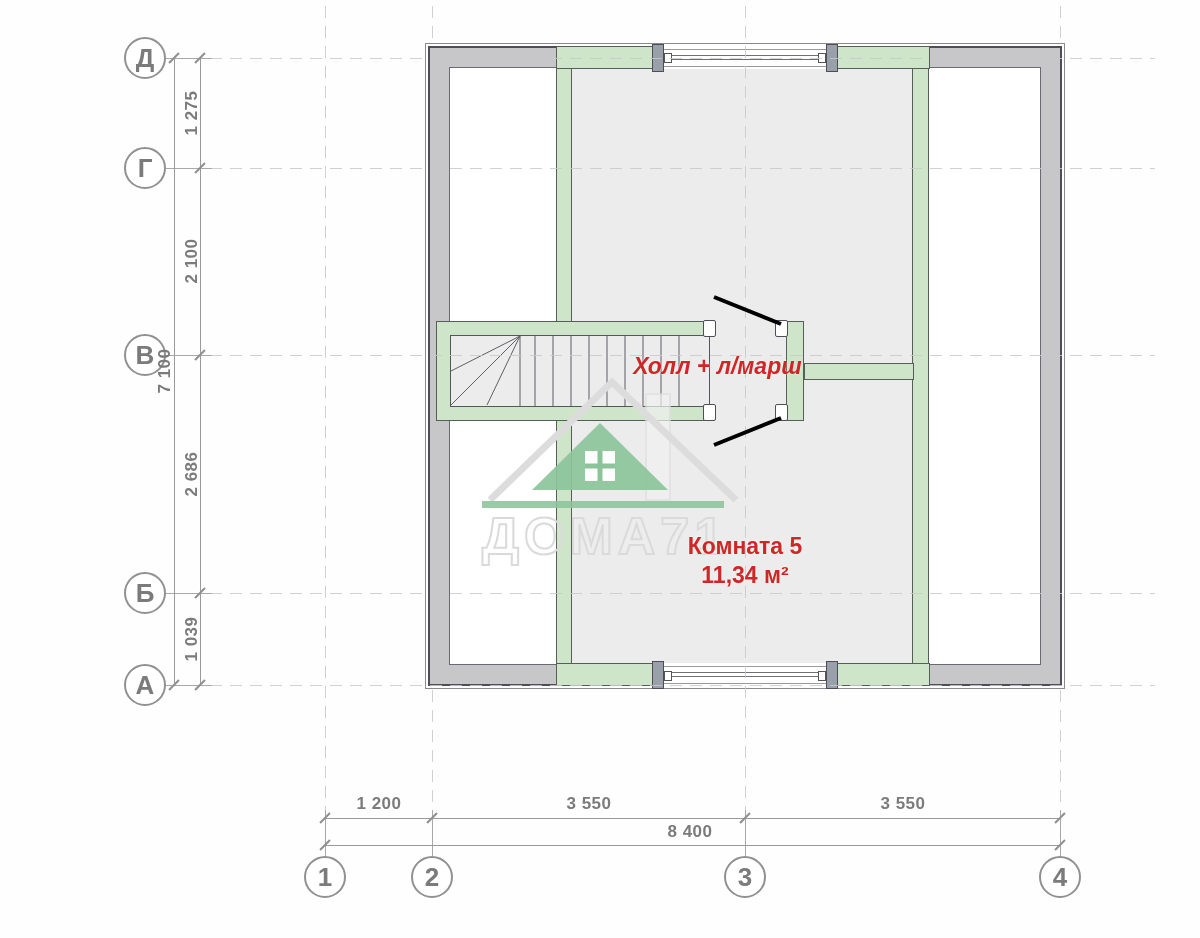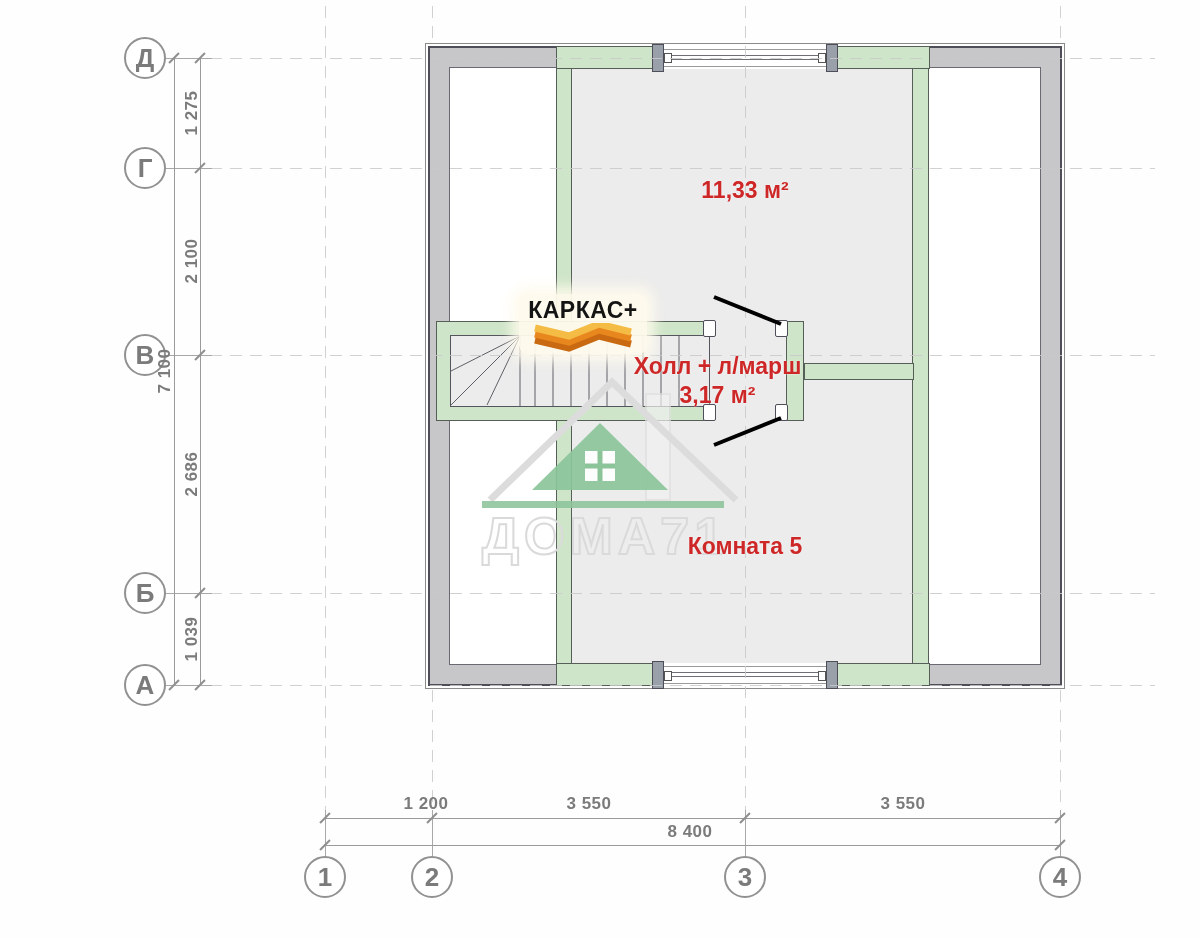--- a/index.html
+++ b/index.html
@@ -137,44 +137,34 @@
     <rect x="206" y="24" width="24" height="106" fill="#f1f1f1" stroke="#e0e0e0" stroke-width="2" opacity=".7"></rect>
     <polyline points="50,130 172,12 296,130" fill="none" stroke="#dcdcdc" stroke-width="7"></polyline>
     <polygon points="92,120 160,53 228,120" fill="#8cc49a" opacity=".92"></polygon>
     <rect x="42" y="131" width="242" height="7" fill="#8cc49a" opacity=".88"></rect>
     <rect x="145" y="81" width="30" height="30" fill="#fdfdfd"></rect>
     <line x1="160" y1="81" x2="160" y2="111" stroke="#8cc49a" stroke-width="5"></line>
     <line x1="145" y1="96" x2="175" y2="96" stroke="#8cc49a" stroke-width="5"></line>
   </svg>
   <div class="wm-text">ДОМА71</div>
 
-  <div class="logo">
-    <div class="halo"></div>
-    <div class="logo-text">КАРКАС+</div>
-    <svg class="abs" style="left:10px;top:27px;" width="100" height="30">
-      <polyline points="2,17 36,25 66,13 98,21" fill="none" stroke="#c96a12" stroke-width="7"></polyline>
-      <polyline points="2,11 36,19 66,7 98,15" fill="none" stroke="#e8871d" stroke-width="7"></polyline>
-      <polyline points="2,5 36,13 66,1 98,9" fill="none" stroke="#f5bc45" stroke-width="7"></polyline>
-    </svg>
-  </div>
 
   <svg class="abs" style="left:0;top:0;" width="1200" height="938">
     <line x1="781" y1="324" x2="714" y2="297" stroke="#000" stroke-width="4"></line>
     <line x1="781" y1="418" x2="714" y2="445" stroke="#000" stroke-width="4"></line>
   </svg>
 
   <div class="roomlabel" style="left:620px;top:176px;width:250px;">
-    <div>11,33 м²</div>
-  </div>
-  <div class="roomlabel" style="left:600px;top:352px;width:235px;">
+  </div>
+  <div class="roomlabel" style="left:600px;top:352px;width:235px;font-style:italic;">
     <div>Холл + л/марш</div>
-    <div>3,17 м²</div>
   </div>
   <div class="roomlabel" style="left:620px;top:532px;width:250px;">
     <div>Комната 5</div>
+    <div>11,34 м²</div>
   </div>
 
   <div class="axis-circle" style="left:124px;top:37px;">
       <span>Д</span>
     </div>
   <div class="axis-circle" style="left:124px;top:147px;">
       <span>Г</span>
     </div>
   <div class="axis-circle" style="left:124px;top:334px;">
       <span>В</span>
@@ -224,18 +214,18 @@
   <div class="dimtext vert" style="left:165px;top:371px;">7 100</div>
 
   <div class="dimline-h" style="left:325px;top:818px;width:735px;"></div>
   <div class="dimline-h" style="left:325px;top:845px;width:735px;"></div>
   <div class="tick" style="left:325px;top:818px;"></div>
   <div class="tick" style="left:432px;top:818px;"></div>
   <div class="tick" style="left:745px;top:818px;"></div>
   <div class="tick" style="left:1060px;top:818px;"></div>
   <div class="tick" style="left:325px;top:845px;"></div>
   <div class="tick" style="left:1060px;top:845px;"></div>
-  <div class="dimtext" style="left:379px;top:804px;margin-left:47px;">1 200</div>
+  <div class="dimtext" style="left:379px;top:804px;">1 200</div>
   <div class="dimtext" style="left:589px;top:804px;">3 550</div>
   <div class="dimtext" style="left:903px;top:804px;">3 550</div>
   <div class="dimtext" style="left:690px;top:832px;">8 400</div>
 
 </div>
 
 </body></html>

